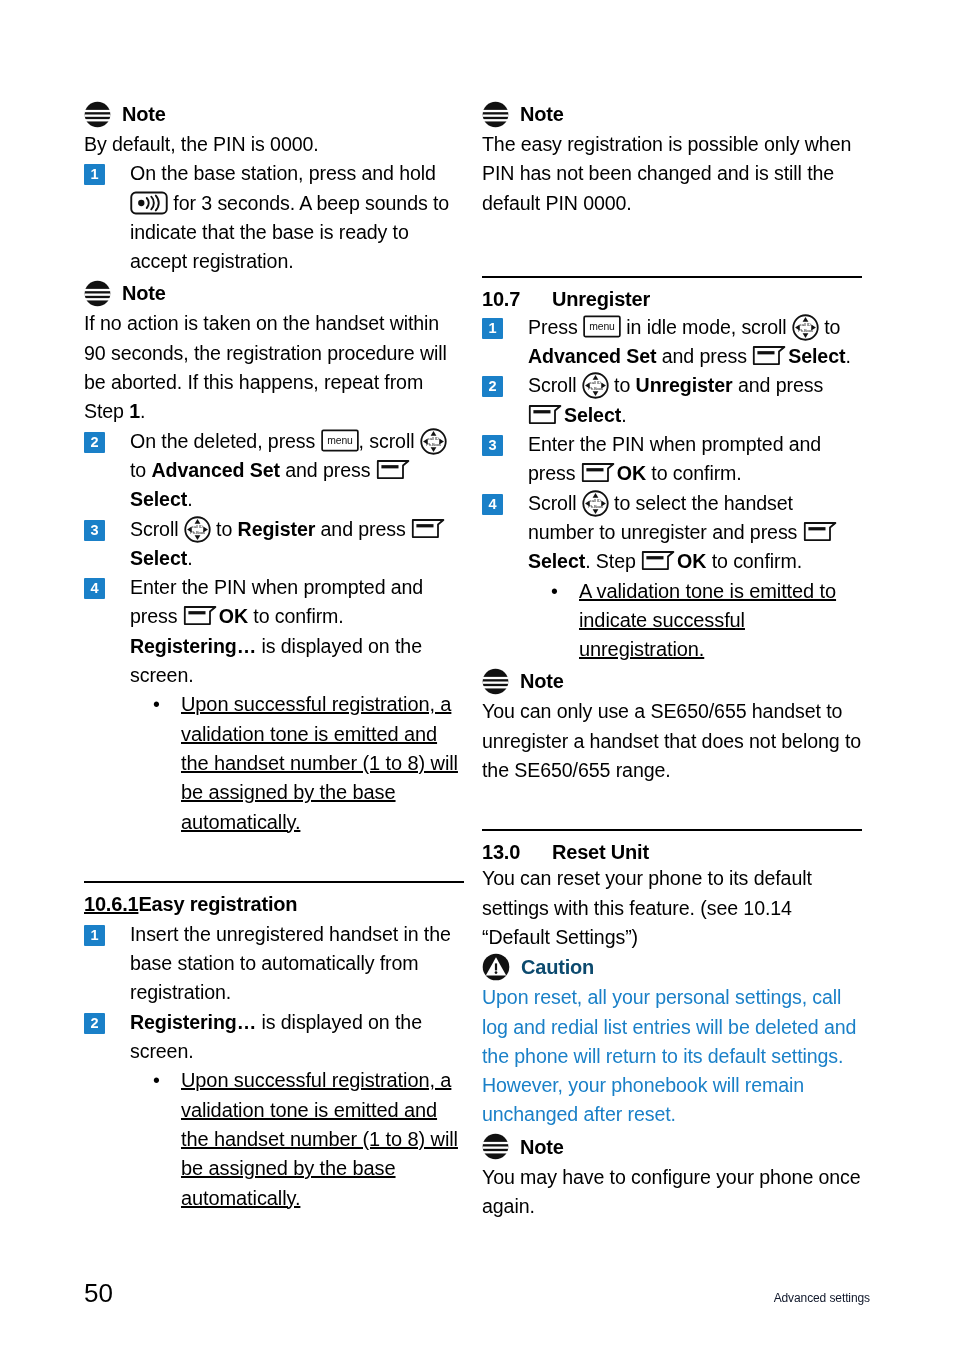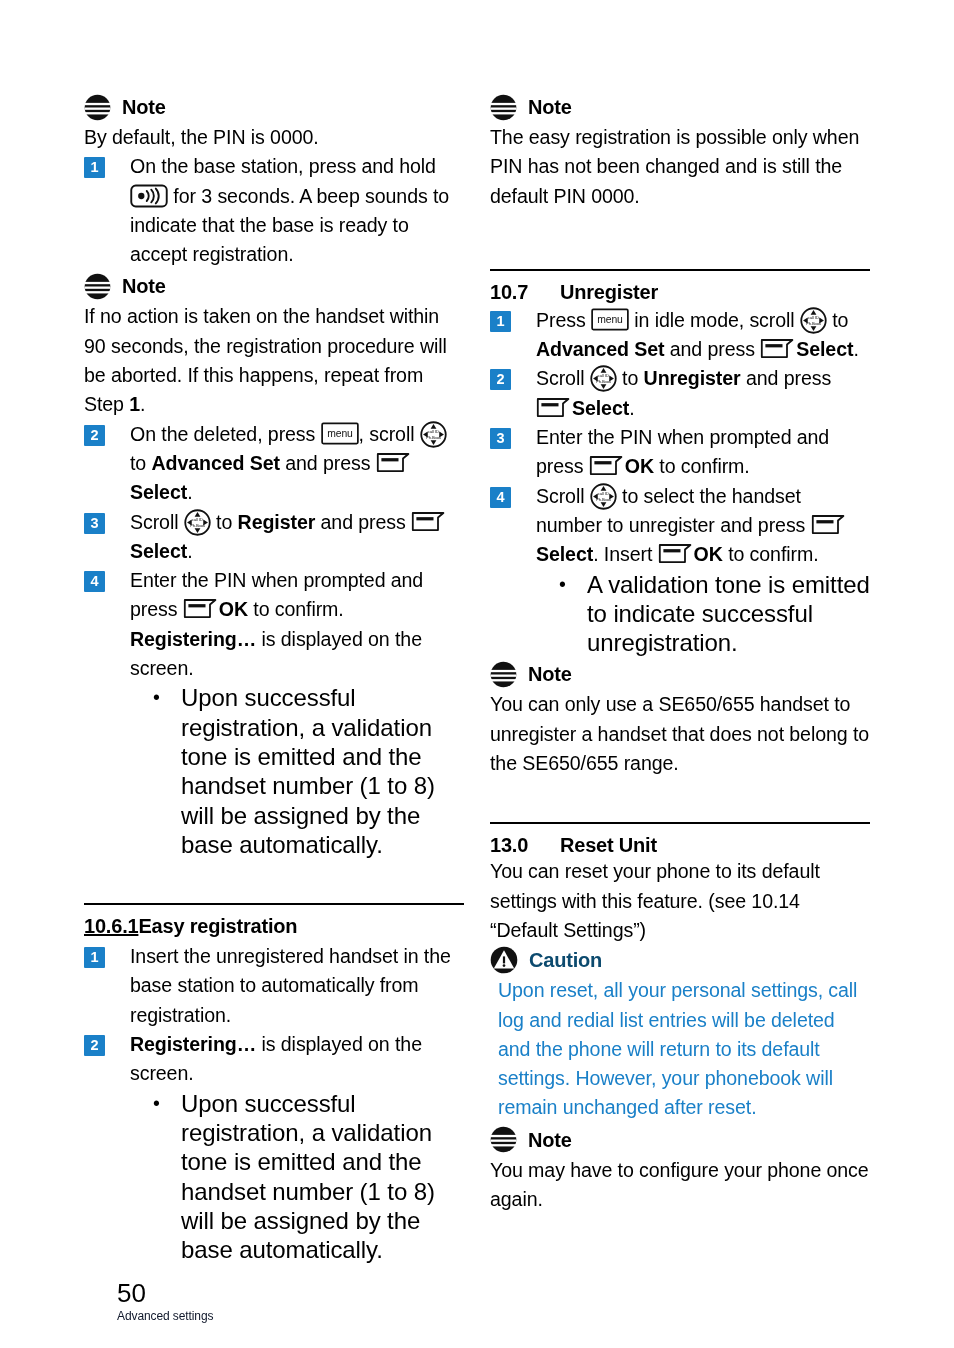--- a/index.html
+++ b/index.html
@@ -20,39 +20,39 @@
     position: absolute;
     left: 0; top: 0;
     width: 954px;
     height: 1348px;
     overflow: hidden;
   }
 
   .columns {
     position: absolute;
     left: 84px;
-    top: 92px;
+    top: 99px;
     width: 786px;
     display: flex;
-    gap: 26px;
+    gap: 18px;
   }
   .col {
     width: 380px;
     flex: 0 0 380px;
   }
 
   
   .para {
     font-size: 19.6px;
     line-height: 29.3px;
     letter-spacing: -0.1px;
     margin: 0;
     text-align: left;
   }
-  .para.blue { color: #1a80c8; margin-left: 8px; }
+  .para.blue { color: #1a80c8; }
 
   .spacer-sm { height: 10px; }
   .spacer-lg { height: 44px; }
 
   
   .callout-head {
     display: flex;
     align-items: center;
     gap: 11px;
     height: 30px;
@@ -115,23 +115,24 @@
   }
   .bullet .dot {
     flex: 0 0 12px;
     width: 12px;
     font-size: 19.6px;
     line-height: 29.3px;
     margin-right: 16px;
   }
   .bullet .bullet-body {
     flex: 1 1 auto;
-    font-size: 24px;
+    font-size: 20px;
     line-height: 29.3px;
     letter-spacing: -0.1px;
+    text-decoration: underline;
   }
 
   b, .b { font-weight: bold; }
 
   
   .rule {
     border: none;
     border-top: 2px solid #000;
     margin: 0;
     height: 0;
@@ -177,21 +178,20 @@
 
   
   .footer {
     position: absolute;
     left: 84px;
     top: 1278px;
     width: 786px;
     display: flex;
     align-items: baseline;
     justify-content: space-between;
-    flex-direction: column;
   }
   .page-no {
     font-size: 26px;
     letter-spacing: 0px;
     color: #000;
   }
   .footer-title {
     font-size: 12px;
     color: #0f172a;
     letter-spacing: -0.1px;
@@ -389,21 +389,21 @@
               <circle cx="15" cy="15" r="13.6" fill="#fff" stroke="#111" stroke-width="2"></circle>
               <polygon points="15,3.4 18.2,8.6 11.8,8.6" fill="#111"></polygon>
               <polygon points="15,26.6 18.2,21.4 11.8,21.4" fill="#111"></polygon>
               <polygon points="3.4,15 8.6,11.8 8.6,18.2" fill="#111"></polygon>
               <polygon points="26.6,15 21.4,11.8 21.4,18.2" fill="#111"></polygon>
               <text x="15" y="13.6" font-family="Liberation Sans, sans-serif" font-size="4.6" text-anchor="middle" fill="#111">call ID</text>
               <text x="15" y="19.6" font-family="Liberation Sans, sans-serif" font-size="4.6" text-anchor="middle" fill="#111">Ph.Book</text>
             </svg><span> to select the handset number to unregister and press </span><svg class="key key-soft" viewBox="0 0 40 26">
               <path d="M2 3 L36 3 L30 8 L30 22 L2 22 Z" fill="#fff" stroke="#111" stroke-width="2" stroke-linejoin="round"></path>
               <rect x="6" y="7.6" width="19" height="3.6" fill="#111"></rect>
-            </svg><b>Select</b><span>. Insert </span><svg class="key key-soft" viewBox="0 0 40 26">
+            </svg><b>Select</b><span>. Step </span><svg class="key key-soft" viewBox="0 0 40 26">
               <path d="M2 3 L36 3 L30 8 L30 22 L2 22 Z" fill="#fff" stroke="#111" stroke-width="2" stroke-linejoin="round"></path>
               <rect x="6" y="7.6" width="19" height="3.6" fill="#111"></rect>
             </svg><b>OK</b><span> to confirm.</span></div>
       </div>
 
       <div class="bullet">
         <span class="dot">•</span>
         <span class="bullet-body">A validation tone is emitted to indicate successful unregistration.</span>
       </div>
 

